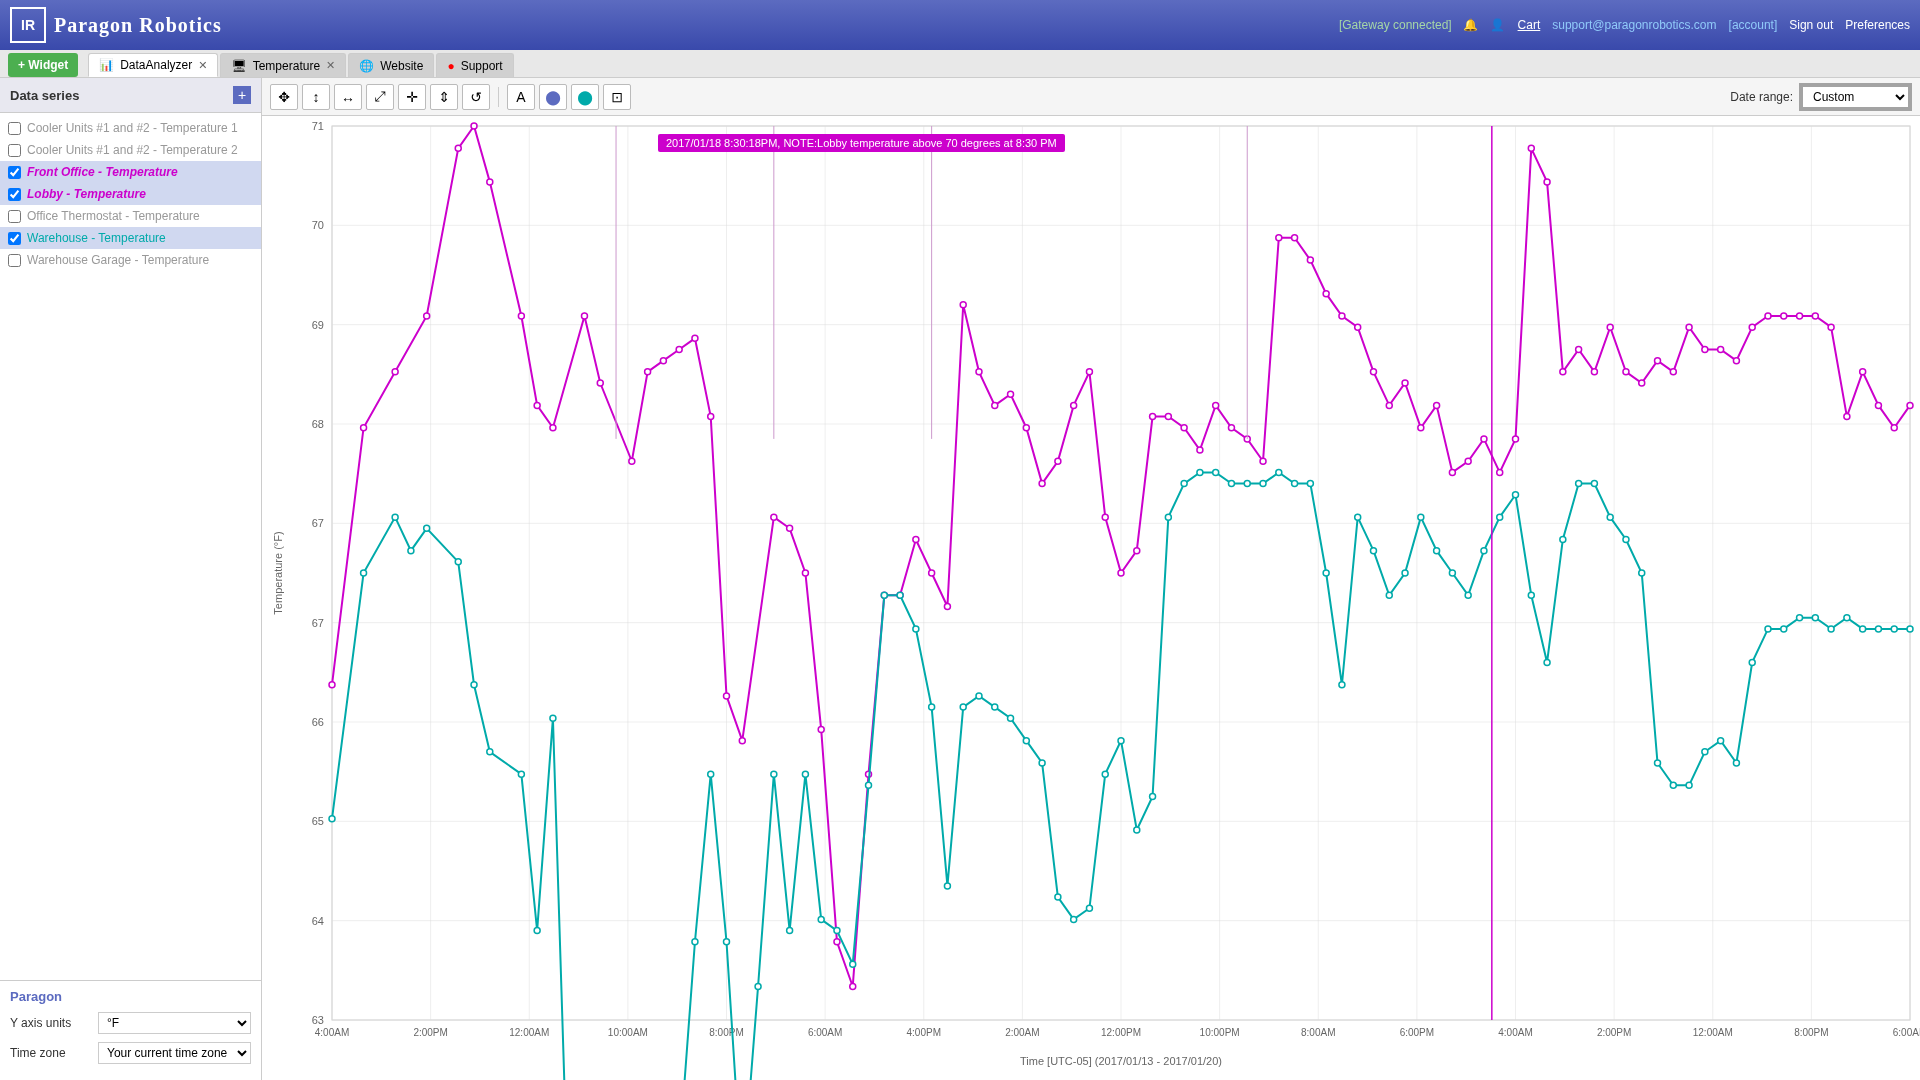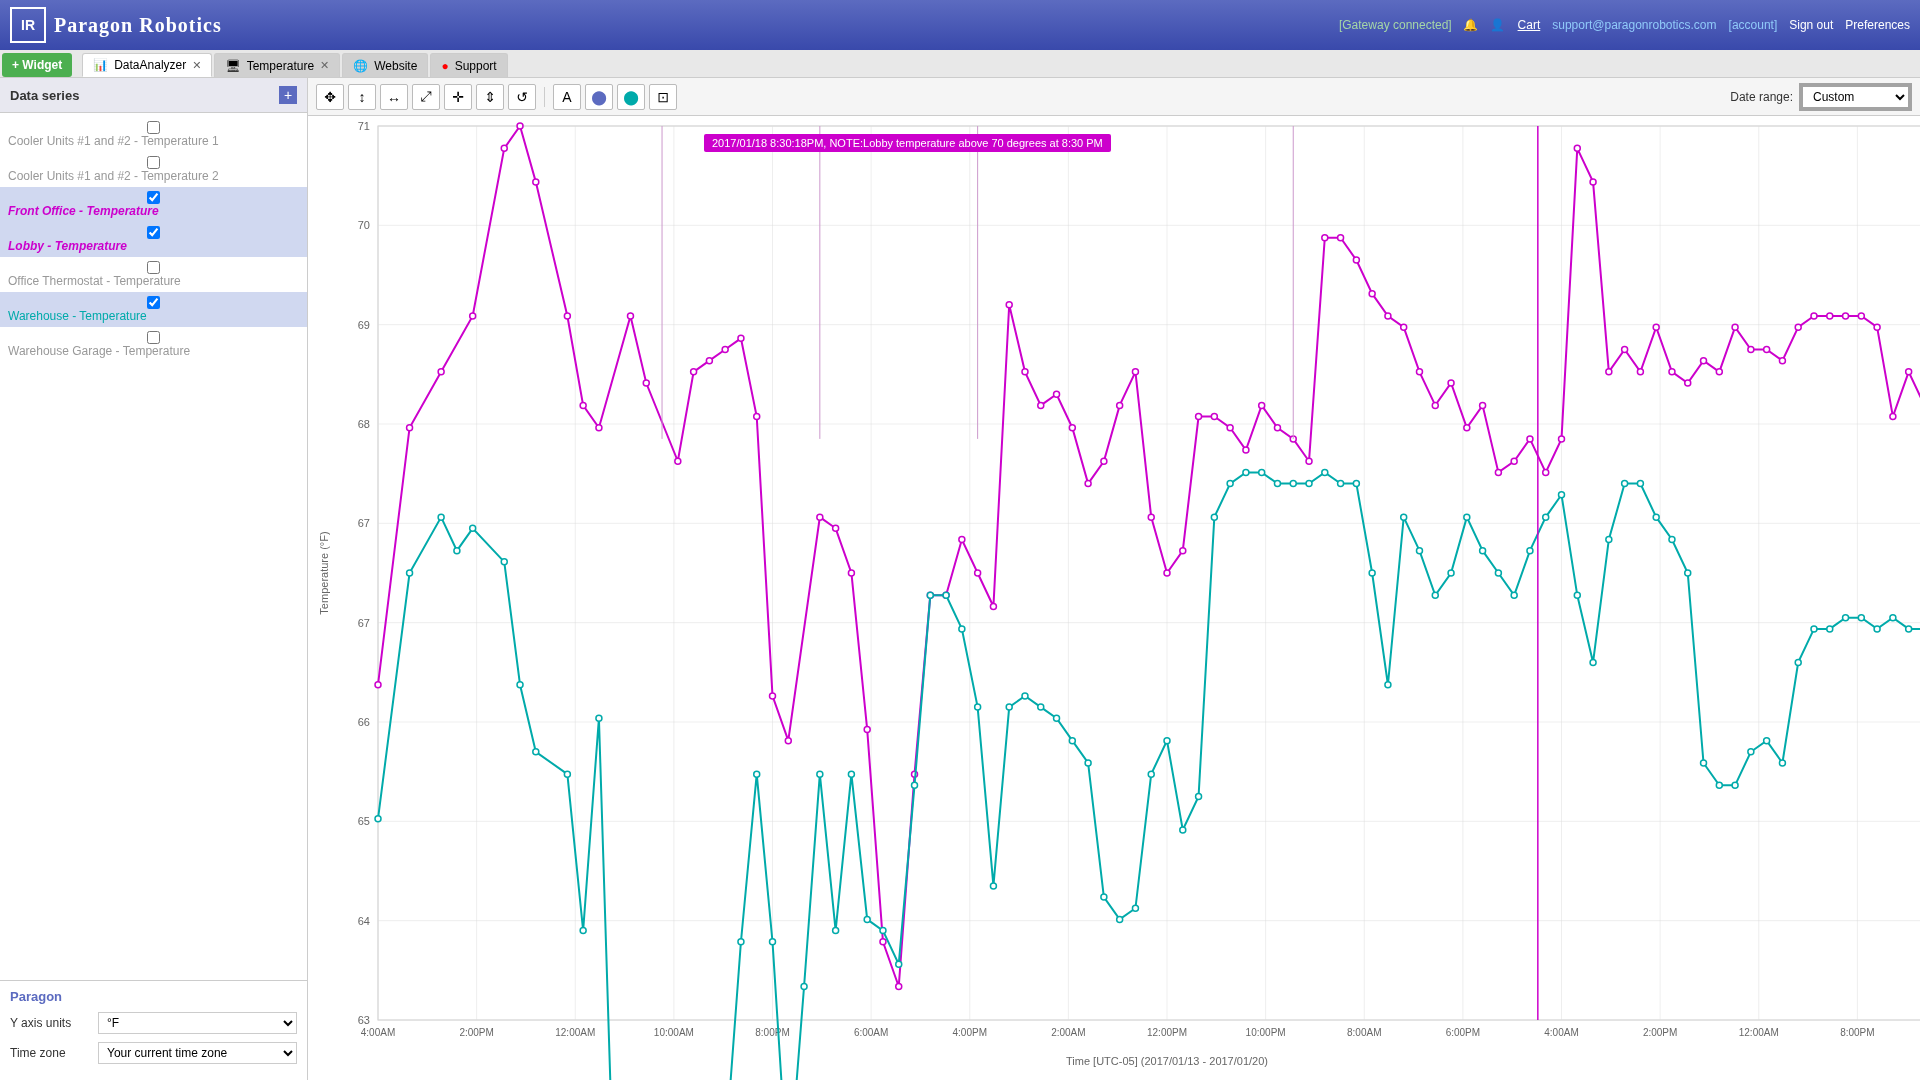--- a/index.html
+++ b/index.html
@@ -53,21 +53,21 @@
       font-weight: bold;
     }
 
     
     #tabs-row {
       background: #e8e8e8;
       height: 28px;
       display: flex;
       align-items: flex-end;
       border-bottom: 1px solid #ccc;
-      padding-left: 2px;
+      padding-left: 8px;
     }
     .tab {
       height: 24px;
       padding: 0 10px;
       display: flex;
       align-items: center;
       gap: 6px;
       border: 1px solid #ccc;
       border-bottom: none;
       border-radius: 3px 3px 0 0;
@@ -83,21 +83,21 @@
     .tab-close { color: #666; font-size: 11px; cursor: pointer; }
 
     
     #main {
       display: flex;
       height: calc(1080px - 50px - 28px);
     }
 
     
     #sidebar {
-      width: 308px;
+      width: 262px;
       background: white;
       border-right: 1px solid #ccc;
       display: flex;
       flex-direction: column;
     }
     #sidebar-header {
       background: #e8e8f0;
       padding: 8px 10px;
       font-weight: bold;
       font-size: 13px;
@@ -117,23 +117,24 @@
       font-size: 14px;
     }
     #data-series-list {
       flex: 1;
       overflow-y: auto;
       padding: 4px 0;
     }
     .series-item {
       padding: 4px 8px;
       display: flex;
+      align-items: center;
+      gap: 6px;
       cursor: pointer;
       font-size: 12px;
-      flex-direction: column;
     }
     .series-item.selected {
       background: #d0d8f0;
     }
     .series-item input[type=checkbox] { cursor: pointer; }
     .series-label { flex: 1; }
     .series-label.pink { color: #cc00cc; font-weight: bold; font-style: italic; }
     .series-label.teal { color: #00aaaa; font-weight: normal; }
     .series-label.gray { color: #999; }
 

